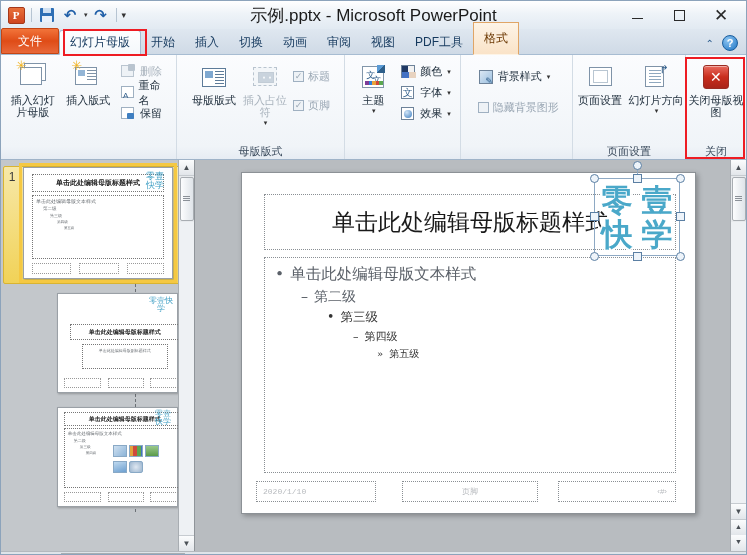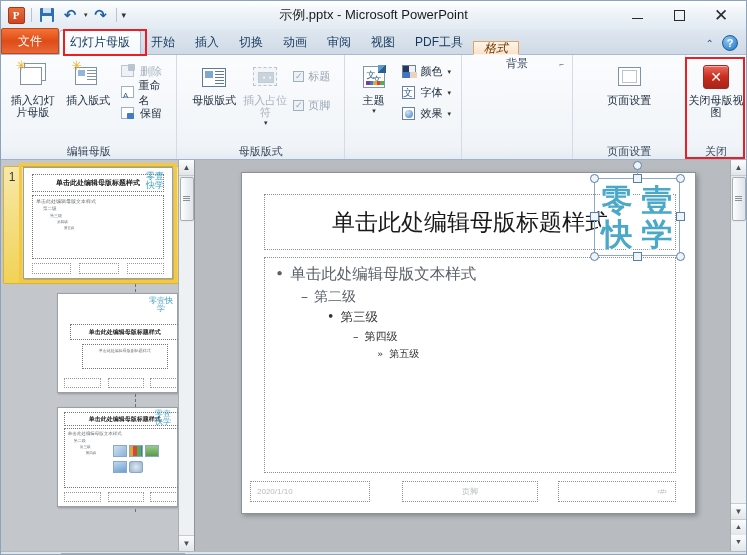--- a/index.html
+++ b/index.html
@@ -55,21 +55,21 @@
     font-size: 15px; color: #1f5fa8; font-weight: bold;
     line-height: 1; font-family: "DejaVu Sans", sans-serif;
   }
   .ico-redo { color:#1f5fa8; }
   .caret { font-size: 7px; color: #333; margin-left: 1px; }
   .qat-more { font-size: 9px; color:#333; }
 
   .win-title {
     position: absolute; left: 0; right: 0; top: 0; height: 28px;
     display: flex; align-items: center; justify-content: center;
-    font-size: 13px; color: #1a1a1a;
+    font-size: 17px; color: #1a1a1a;
     pointer-events: none;
   }
   .ctx-tab-header {
     position: absolute; right: 148px; top: 0; width: 62px; height: 28px;
     background: linear-gradient(180deg,#f6a34a 0%, #f09127 55%, #f7b05f 100%);
     border-left: 1px solid #d98523; border-right: 1px solid #d98523;
     display: flex; align-items: center; justify-content: center;
     font-size: 11px; color: #7a3b06;
   }
   .ctx-tab-header span { border-bottom: 1px solid #a35b12; padding-bottom:1px;}
@@ -105,23 +105,22 @@
   }
   .tab.active {
     background: linear-gradient(180deg,#fdfeff 0%, #f4f8fb 100%);
     border: 1px solid #a7bcd2; border-bottom: 1px solid #f4f8fb;
     border-top-left-radius: 3px; border-top-right-radius: 3px;
     height: 25px; margin-bottom:-1px; z-index:3;
   }
   .tab.ctx {
     background: linear-gradient(180deg,#fdf4e7 0%, #fae3c8 100%);
     border: 1px solid #e0a566; border-bottom-color:#fdf4e7;
-    height:14px; margin-bottom:-1px;
+    height:33px; margin-bottom:-1px;
     color:#6d3a05;
-    font-style:italic;
   }
   .tabstrip-right { margin-left:auto; display:flex; align-items:center; gap:8px; padding-right:8px; padding-bottom:3px;}
   .min-ribbon { font-size:10px; color:#2c5d8f; }
   .help-btn {
     width:16px; height:16px; border-radius:50%;
     background: radial-gradient(circle at 35% 30%, #8fc6f2, #1c74c4);
     color:#fff; font-size:11px; font-weight:bold;
     display:flex; align-items:center; justify-content:center;
     border:1px solid #1a5e9e;
   }
@@ -287,21 +286,21 @@
   }
   .ph-body { left:22px; top:84px; width:412px; height:216px; padding:6px 8px; }
   .lvl { font-family:"DejaVu Serif","Liberation Serif",serif; color:#5b6169; display:flex; align-items:baseline; }
   .lvl1 { font-size:15.5px; color:#5b6169; margin-left:2px; }
   .lvl2 { font-size:14px; color:#5b6169; margin-left:28px; margin-top:3px;}
   .lvl3 { font-size:12.5px; color:#333; margin-left:54px; margin-top:3px;}
   .lvl4 { font-size:11px; color:#333; margin-left:80px; margin-top:3px;}
   .lvl5 { font-size:10px; color:#333; margin-left:104px; margin-top:3px;}
   .bullet { display:inline-block; margin-right:6px; }
 
-  .ph-date { left:8px; top:308px; width:120px; height:21px; }
+  .ph-date { left:14px; top:308px; width:120px; height:21px;font-family:Liberation Mono, monospace; }
   .ph-footer { left:160px; top:308px; width:136px; height:21px; }
   .ph-num { left:316px; top:308px; width:118px; height:21px; }
   .ph-f-txt { font-size:8px; color:#b7babe; padding:5px 6px; }
   .ph-f-c { display:flex; align-items:center; justify-content:center; height:100%; font-size:8px; color:#b7babe;}
   .ph-f-r { display:flex; align-items:center; justify-content:flex-end; height:100%; font-size:8px; color:#b7babe; padding-right:8px;}
 
   
   .wm-obj {
     position:absolute; left:355px; top:8px; width:80px; height:72px;
     display:flex; flex-wrap:wrap; align-content:center; justify-content:center;
@@ -466,21 +465,20 @@
             <span class="lbl">重命名</span>
           </div>
           <div class="smallbtn">
             <div class="smallicon">
                 <div class="ic-keep"></div>
               </div>
             <span class="lbl">保留</span>
           </div>
         </div>
       </div>
-      <div class="rgroup-label">编辑母版</div>
     </div>
 
     <div class="rgroup" style="width:168px;">
       <div class="rgroup-body">
         <div class="bigbtn" style="width:46px;">
           <div class="bigicon">
               <div class="ic-master"></div>
             </div>
           <div class="lbl">母版版式</div>
         </div>
@@ -541,33 +539,49 @@
                 <div class="ic-effect"></div>
               </div>
             <span class="lbl">效果</span>
             <span class="caret">▾</span>
           </div>
         </div>
       </div>
     </div>
 
     <div class="rgroup" style="width:112px;">
-      <div class="rgroup-label">
-        <span>背景</span>
-        <span class="dlg-launcher">⌐</span>
+      <div class="rgroup-body" style="flex-direction:column; padding-top:12px; align-items:flex-start;">
+        <div class="smallbtn">
+          <div class="smallicon">
+              <div class="ic-bgstyle"></div>
+            </div>
+          <span class="lbl">背景样式</span>
+          <span class="caret">▾</span>
+        </div>
+        <div class="chkrow" style="margin-top:10px; padding-left:3px;">
+          <div class="chkbox"></div>
+          <span class="lbl">隐藏背景图形</span>
+        </div>
       </div>
     </div>
 
     <div class="rgroup" style="width:113px;">
       <div class="rgroup-body">
         <div class="bigbtn" style="width:52px;">
           <div class="bigicon">
               <div class="ic-pagesetup"></div>
             </div>
           <div class="lbl">页面设置</div>
+        </div>
+        <div class="bigbtn" style="width:56px;">
+          <div class="bigicon">
+              <div class="ic-orient"></div>
+            </div>
+          <div class="lbl">幻灯片方向</div>
+          <div class="caret">▾</div>
         </div>
       </div>
       <div class="rgroup-label">页面设置</div>
     </div>
 
     <div class="rgroup" style="width:61px;">
       <div class="rgroup-body" style="justify-content:center;">
         <div class="bigbtn" style="width:56px;">
           <div class="bigicon" style="display:flex;align-items:center;justify-content:center;">
             <div class="ic-closex">✕</div>

